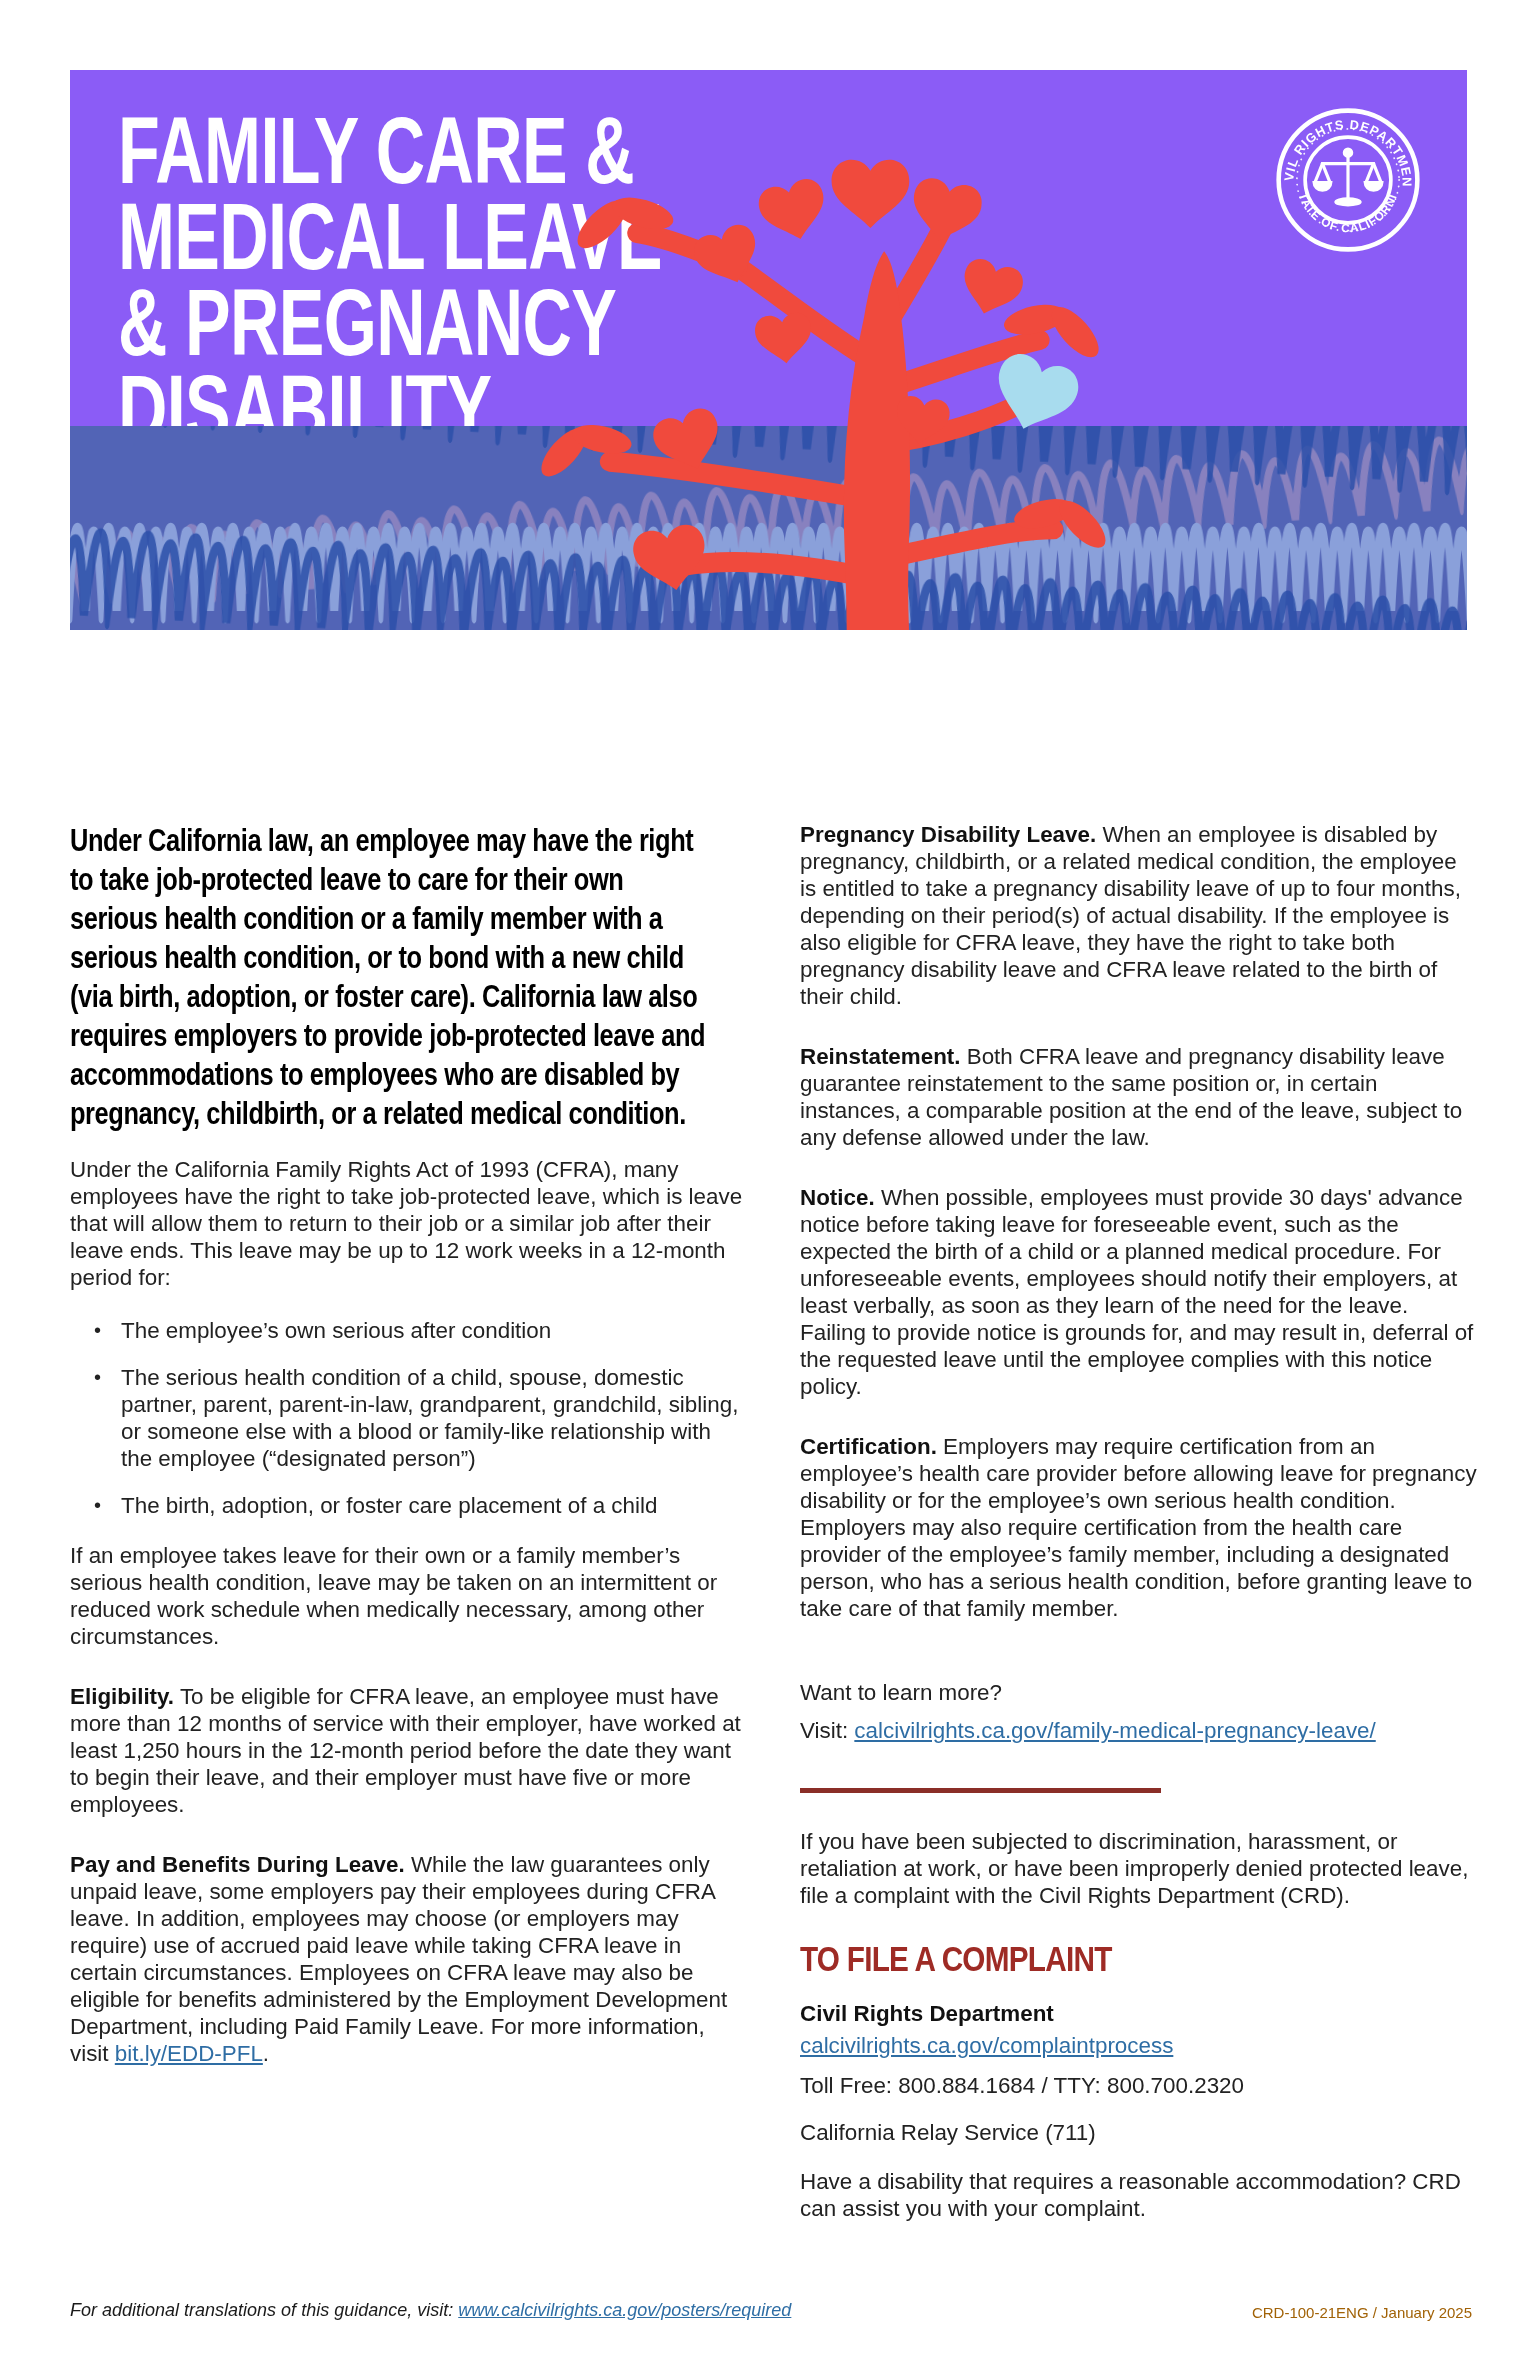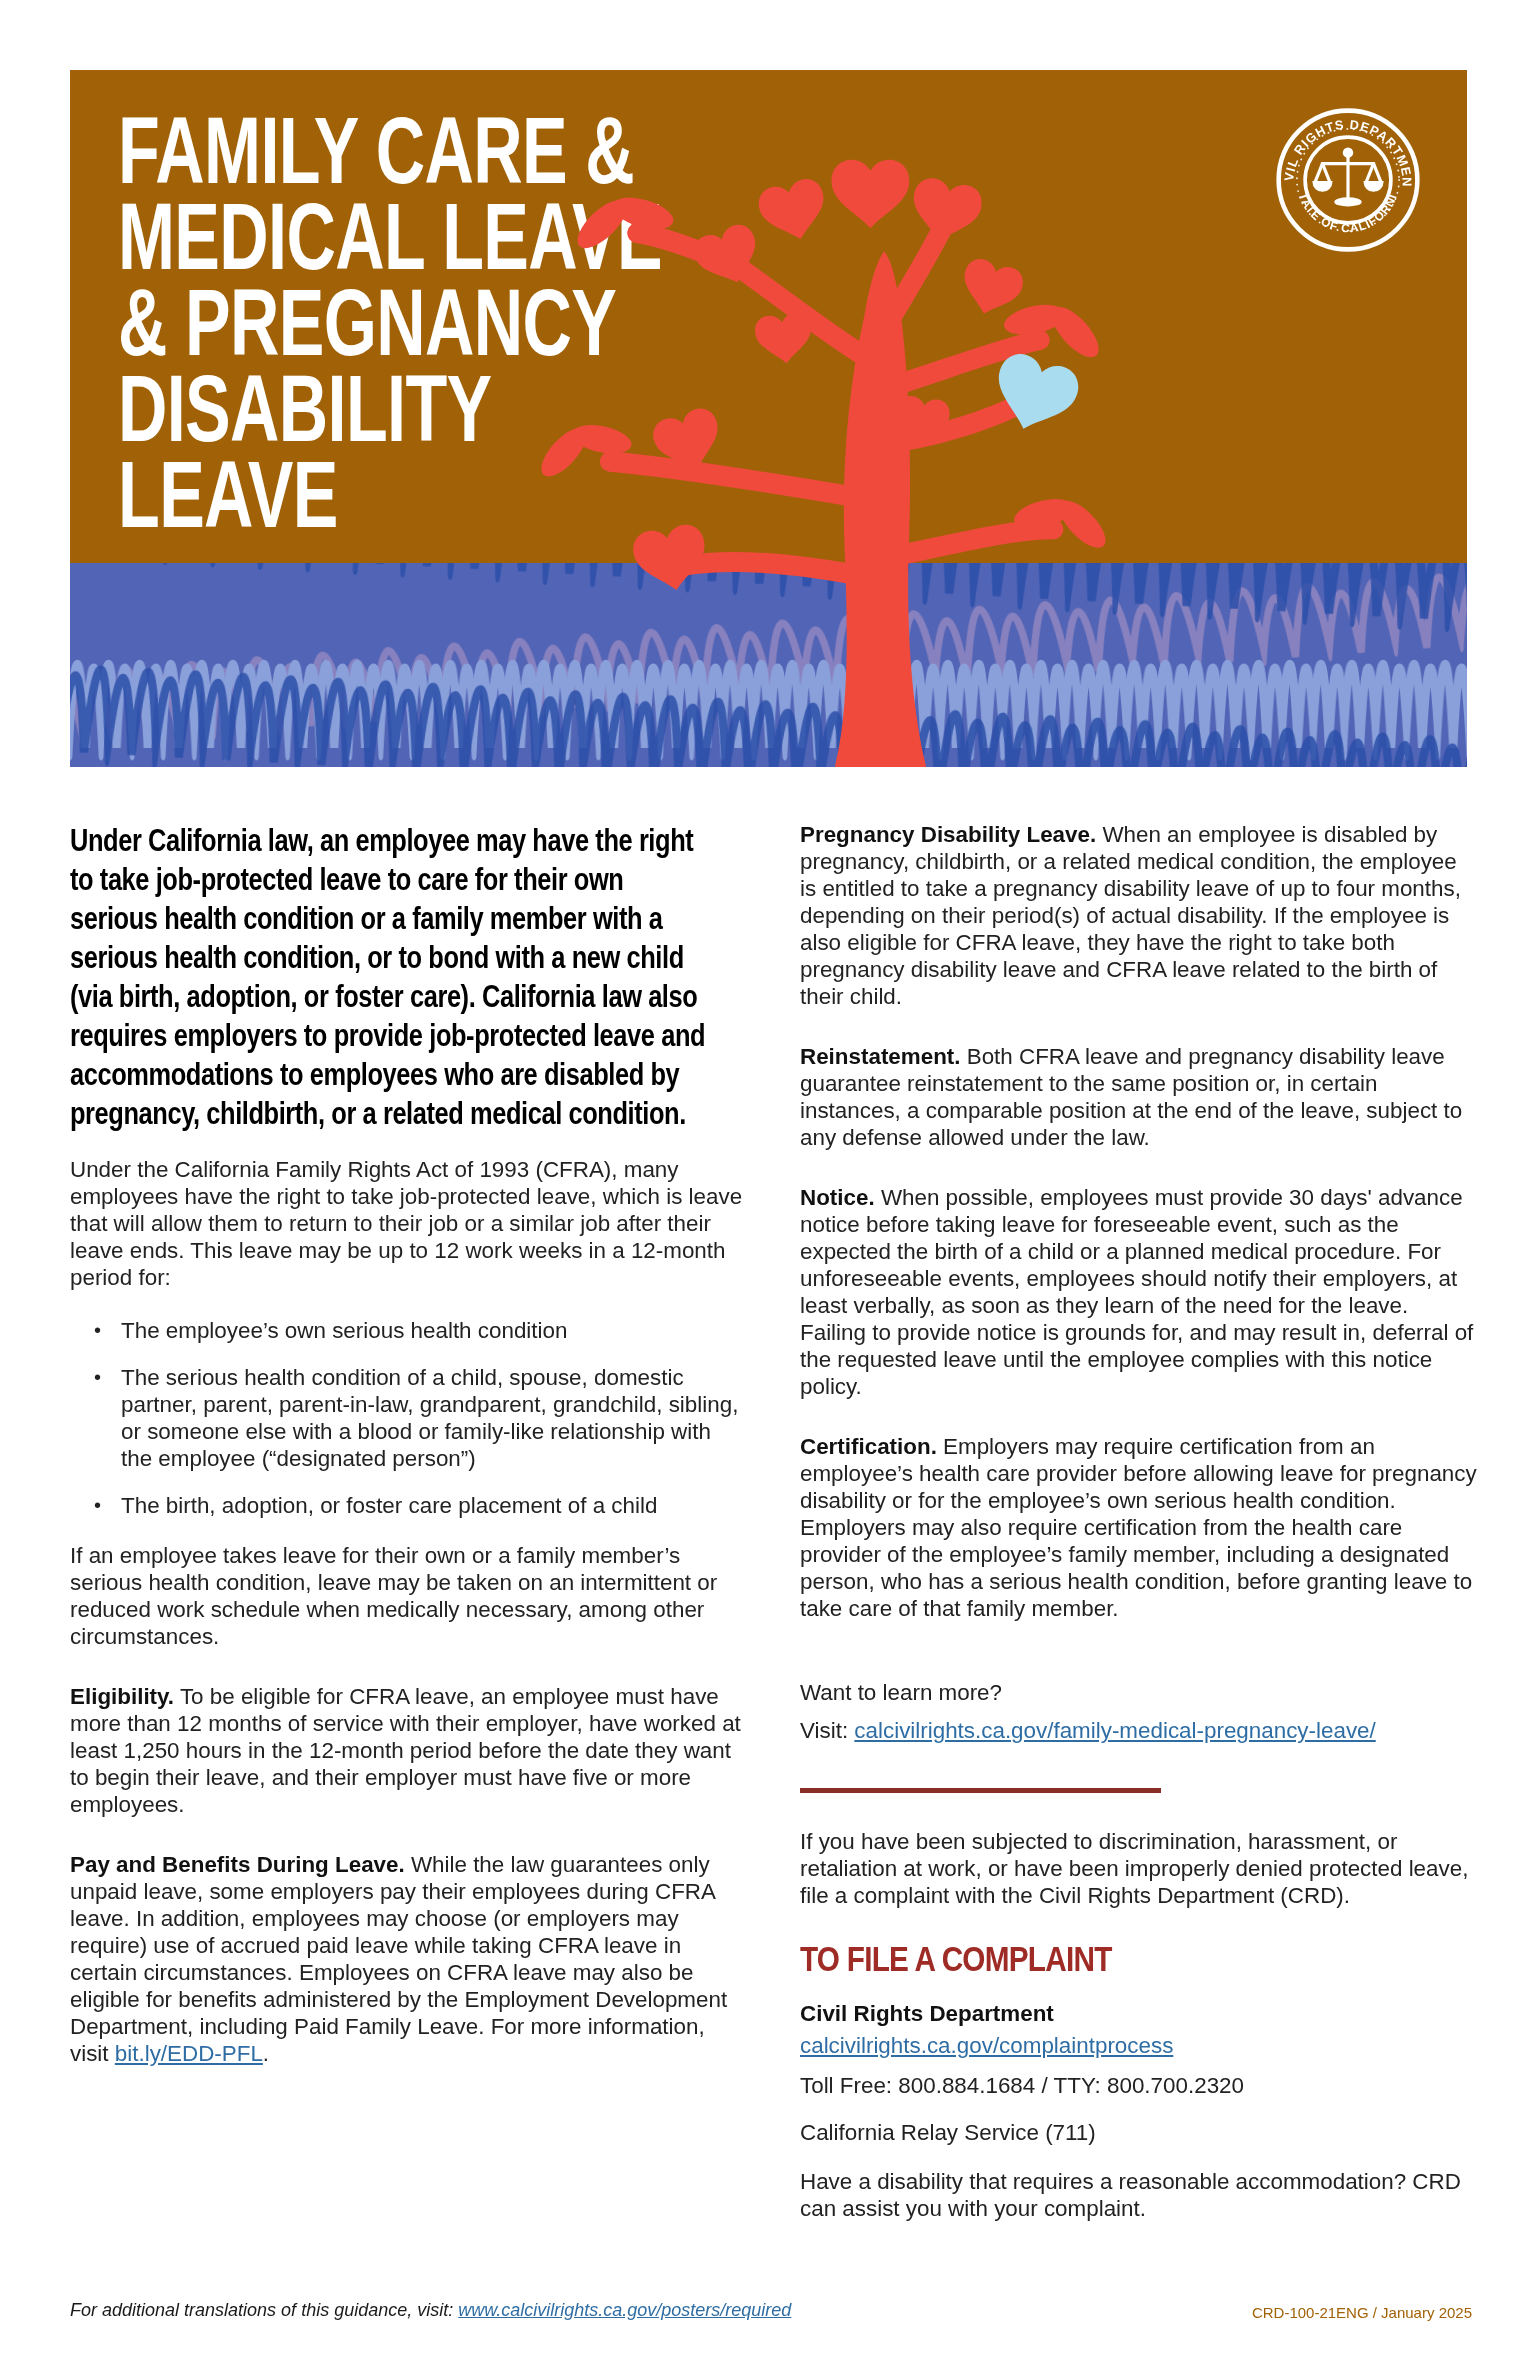--- a/index.html
+++ b/index.html
@@ -8,22 +8,22 @@
     position:relative;
     background:#ffffff;
     font-family:"Liberation Sans", sans-serif;
     color:#212121;
     overflow:hidden;
   }
 
   
   .banner {
     position:absolute; left:70px; top:70px;
-    width:1397px; height:697px;
-    background:#a16207;
+    width:1397px; height:560px;
+    background:#8b5cf6;
     overflow:hidden;
   }
   .banner-title {
     position:absolute; left:48px; top:37px;
     width:924px;
     transform:scaleX(0.72); transform-origin:left top;
     color:#ffffff; font-weight:bold;
     font-size:95px; line-height:86px;
     letter-spacing:-0.9px;
     white-space:nowrap;
@@ -211,21 +211,21 @@
 
 <div class="col col-left">
 
   <p class="intro">Under California law, an employee may have the right to take job-protected leave to care for their own serious health condition or a family member with a serious health condition, or to bond with a new child (via birth, adoption, or foster care). California law also requires employers to provide job-protected leave and accommodations to employees who are disabled by pregnancy, childbirth, or a related medical condition.</p>
 
   <p class="para after-intro">Under the California Family Rights Act of 1993 (CFRA), many employees have the right to take job-protected leave, which is leave that will allow them to return to their job or a similar job after their leave ends. This leave may be up to 12 work weeks in a 12-month period for:</p>
 
   <ul class="bullets">
     <li>
       <span class="dot">•</span>
-      <span>The employee’s own serious health condition</span>
+      <span>The employee’s own serious after condition</span>
     </li>
     <li>
       <span class="dot">•</span>
       <span>The serious health condition of a child, spouse, domestic partner, parent, parent-in-law, grandparent, grandchild, sibling, or someone else with a blood or family-like relationship with the employee (“designated person”)</span>
     </li>
     <li>
       <span class="dot">•</span>
       <span>The birth, adoption, or foster care placement of a child</span>
     </li>
   </ul>

